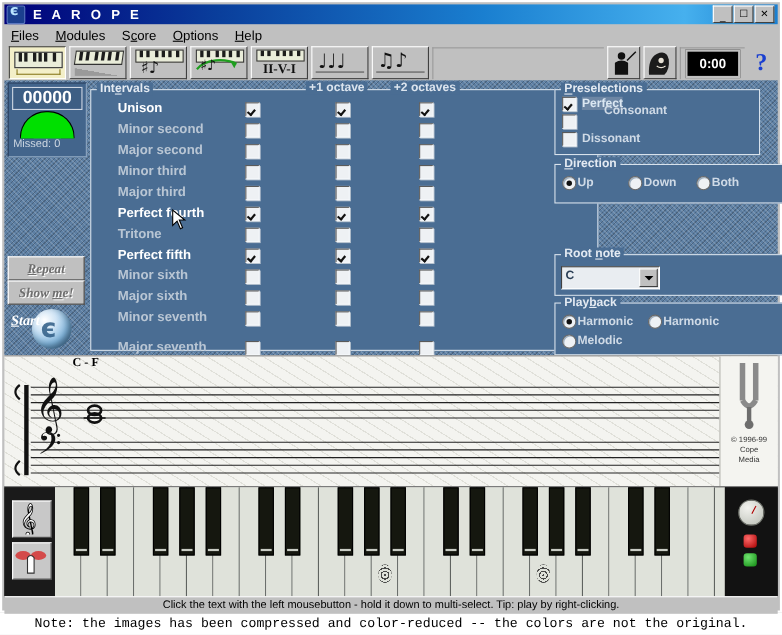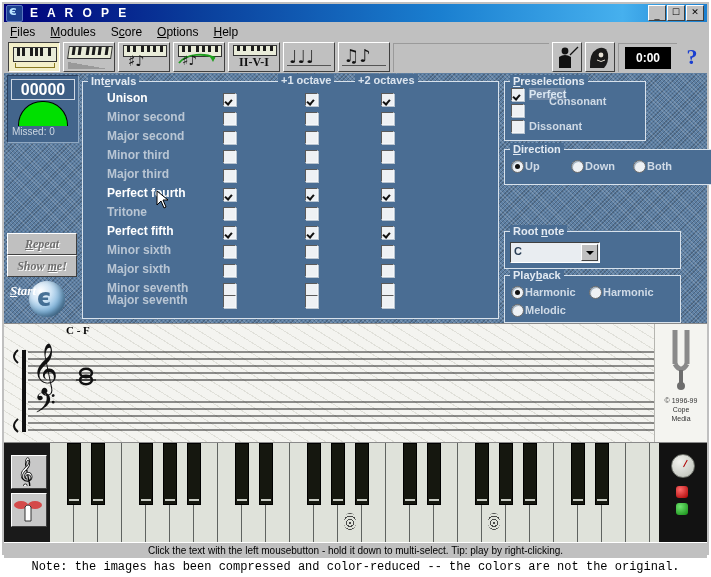--- a/index.html
+++ b/index.html
@@ -83,21 +83,21 @@
   .startlabel{position:absolute;left:3px;top:4px;color:#fff;font-size:13px;font-weight:bold;font-style:italic;
               font-family:"Liberation Serif",serif;z-index:3;}
   .startlabel u{text-decoration:underline;}
   .globe{position:absolute;left:22px;top:2px;width:36px;height:36px;border-radius:50%;
          background:radial-gradient(circle at 32% 28%,#ffffff 0%,#cfe4f5 30%,#7fb4dc 62%,#2f6a9e 100%);
          box-shadow:inset -3px -3px 6px rgba(0,0,0,.35);}
   .globe:after{content:"\0454";position:absolute;left:8px;top:3px;font-size:24px;color:#2e5c85;
                font-family:"DejaVu Sans",sans-serif;font-weight:bold;opacity:.85;}
 
   
-  .grp{position:absolute;border:1px solid #d8e2ec;}
+  .grp{position:absolute;border:1px solid #d8e2ec;padding-left:45px;}
   .grp > .legend{position:absolute;top:-7px;left:5px;background:#4a6d93;padding:0 3px;
                  color:#e3eaf2;font-size:11px;font-weight:bold;font-family:"Liberation Sans",sans-serif;}
   .grp > .legend u{text-decoration:underline;}
 
   .intervals{left:78px;top:8px;width:415px;height:236px;background:#4a6d93;}
   .colhead{position:absolute;top:-8px;color:#dbe4ee;font-size:11px;font-weight:bold;
            background:#4a6d93;padding:0 3px;font-family:"Liberation Sans",sans-serif;}
 
   .irow{position:absolute;left:0;width:415px;height:19px;}
   .iname{position:absolute;left:24px;top:1px;font-size:12px;font-weight:bold;
@@ -389,21 +389,21 @@
             <div class="cb" style="left: 140px;"></div>
             <div class="cb" style="left: 222px;"></div>
             <div class="cb" style="left: 298px;"></div>
           </div>
           <div class="irow" style="top: 198px;">
             <div class="iname">Minor seventh</div>
             <div class="cb" style="left: 140px;"></div>
             <div class="cb" style="left: 222px;"></div>
             <div class="cb" style="left: 298px;"></div>
           </div>
-          <div class="irow" style="top: 210px;">
+          <div class="irow" style="top: 225px;">
             <div class="iname">Major seventh</div>
             <div class="cb" style="left: 140px;"></div>
             <div class="cb" style="left: 222px;"></div>
             <div class="cb" style="left: 298px;"></div>
           </div>
         </div>
     </div>
 
     <div class="grp rgrp presel">
       <div class="legend"><u>P</u>reselections</div>

